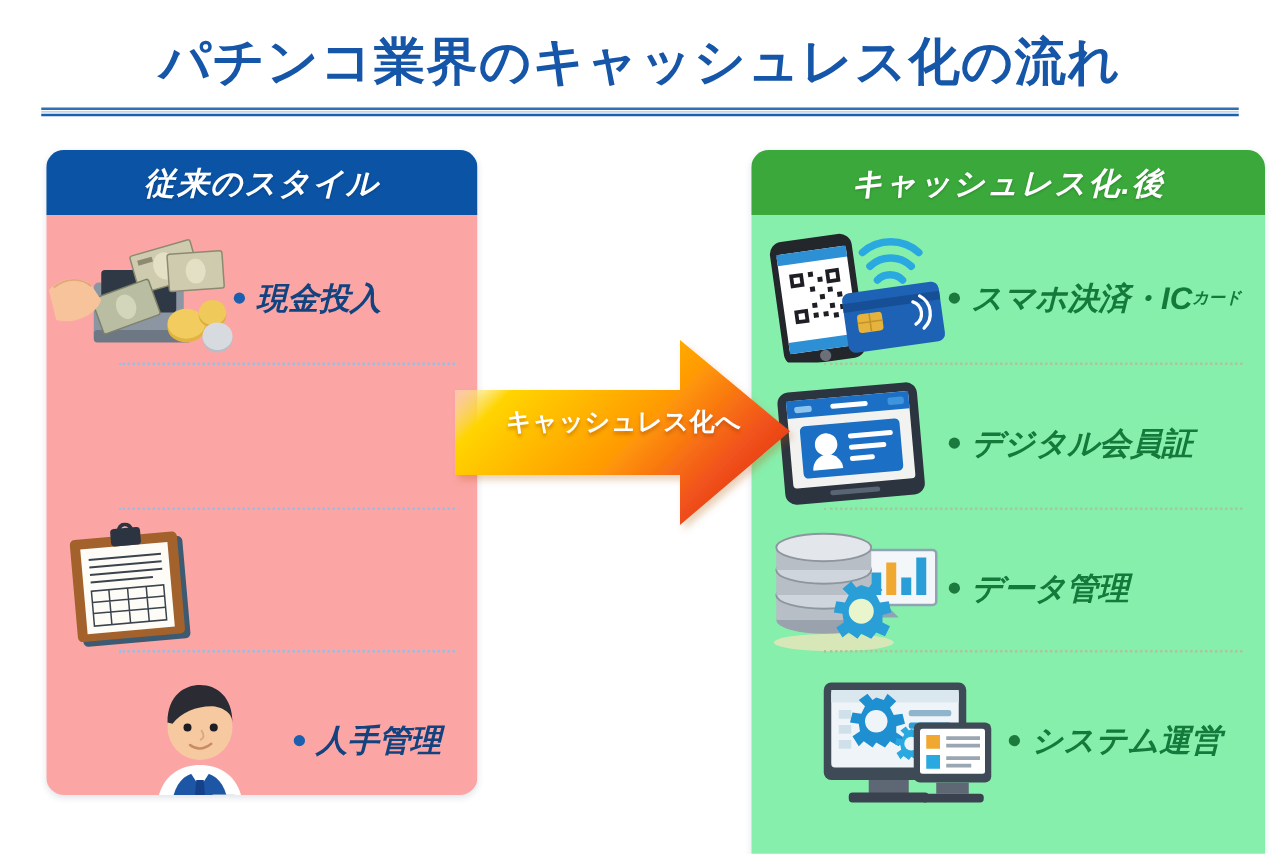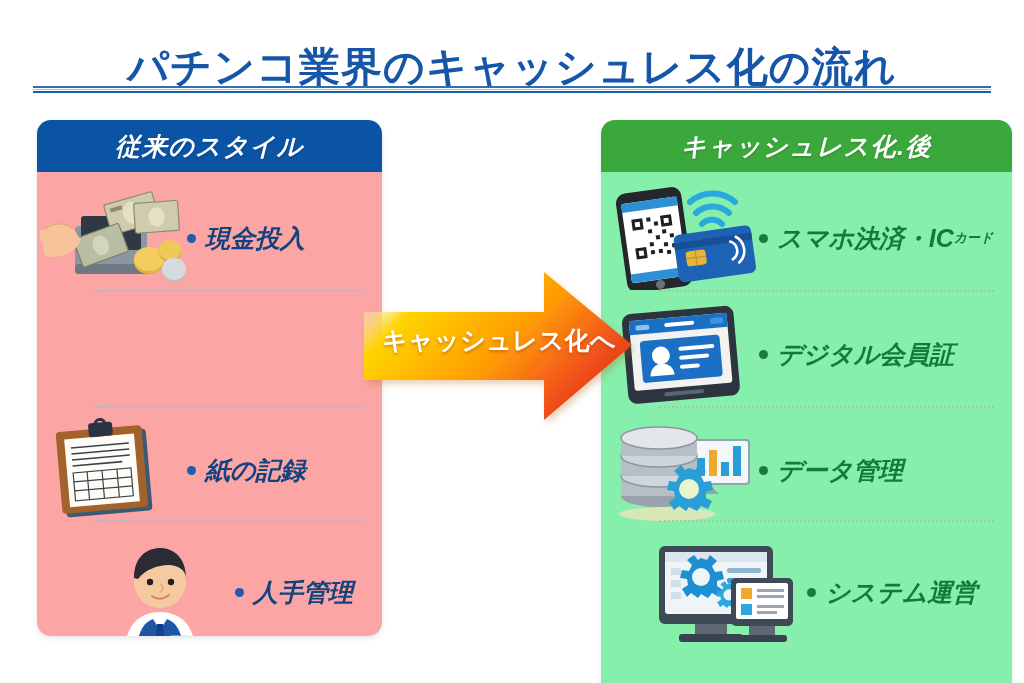--- a/index.html
+++ b/index.html
@@ -6,21 +6,21 @@
   html, body {
     width: 1024px; height: 683px;
     background: #ffffff;
     font-family: "Liberation Sans", "DejaVu Sans", sans-serif;
     overflow: hidden;
   }
   #stage { position: relative; width: 1024px; height: 683px; background: #fff; }
 
   
   .title {
-    position: absolute; left: 0; top: 40px; width: 1024px;
+    position: absolute; left: 0; top: 22px; width: 1024px;
     text-align: center;
     font-size: 41px; font-weight: bold;
     color: #1656a8;
     letter-spacing: 1px;
     white-space: nowrap;
     text-shadow: 0 1px 0 rgba(255,255,255,.6);
   }
   .rule-wrap { position: absolute; left: 33px; top: 86px; width: 958px; height: 10px; }
   .rule { position: absolute; left: 0; width: 100%; }
   .rule.r1 { top: 0px;  height: 2px; background: #2f6fb5; }
@@ -91,21 +91,21 @@
   .row.r3 { top: 360px; height: 120px; padding-left: 48px; }
   .dots.d0 { top: 118px; left: 58px; right: 18px; }
   .dots.d1 { top: 234px; left: 58px; right: 18px; }
   .dots.d2 { top: 348px; left: 58px; right: 18px; }
 
   
   #arrow { position: absolute; left: 358px; top: 268px; width: 280px; height: 160px; }
   .arrow-text {
     position: absolute; left: 16px; top: 56px; width: 250px;
     text-align: center;
-    font-size: 25px; font-weight: bold; color: #ffffff;
+    font-size: 20px; font-weight: bold; color: #ffffff;
     letter-spacing: .5px; white-space: nowrap;
     text-shadow: 0 2px 3px rgba(150,60,0,.45);
     pointer-events: none;
   }
 
   
   .ico { position: absolute; left: 0; top: 0; width: 100%; height: 100%; }
 </style>
 </head>
 <body>
@@ -175,24 +175,20 @@
                   <path d="M36 33 h58"></path>
                   <path d="M36 39 h58"></path>
                   <path d="M36 45 h50"></path>
               </g>
               <g stroke="#3b434d" stroke-width="1.2" fill="none">
                 <rect x="36" y="52" width="58" height="28"></rect>
                 <path d="M36 61 h58 M36 70 h58 M50 52 v28 M65 52 v28 M80 52 v28"></path>
               </g>
             </g>
           </svg>
-        </div>
-        <div class="row-label">
-          <span class="bullet"></span>
-          <span>紙の記録</span>
         </div>
       </div>
       <div class="dots d2"></div>
 
       <div class="row r3">
         <div class="row-icon" style="height:120px">
           <svg class="ico" viewBox="0 0 150 120">
             <path d="M40 120 C40 92 56 80 75 80 C94 80 110 92 110 120 Z" fill="#ffffff"></path>
             <path d="M52 120 C52 96 62 86 75 86 C88 86 98 96 98 120 Z" fill="#1c56a5"></path>
             <path d="M66 84 L75 98 L84 84 L79 81 L71 81 Z" fill="#ffffff"></path>

